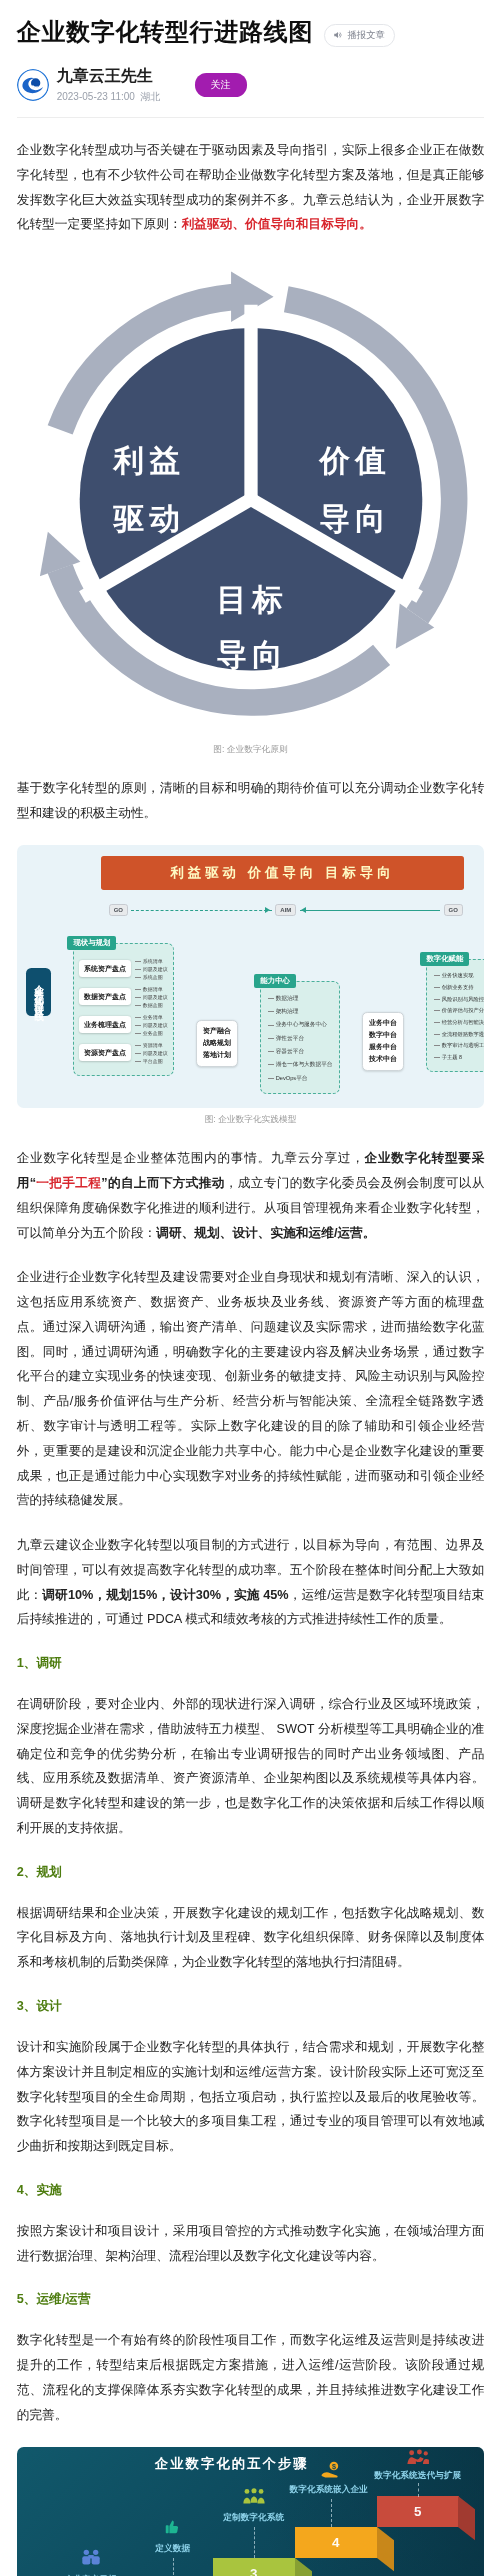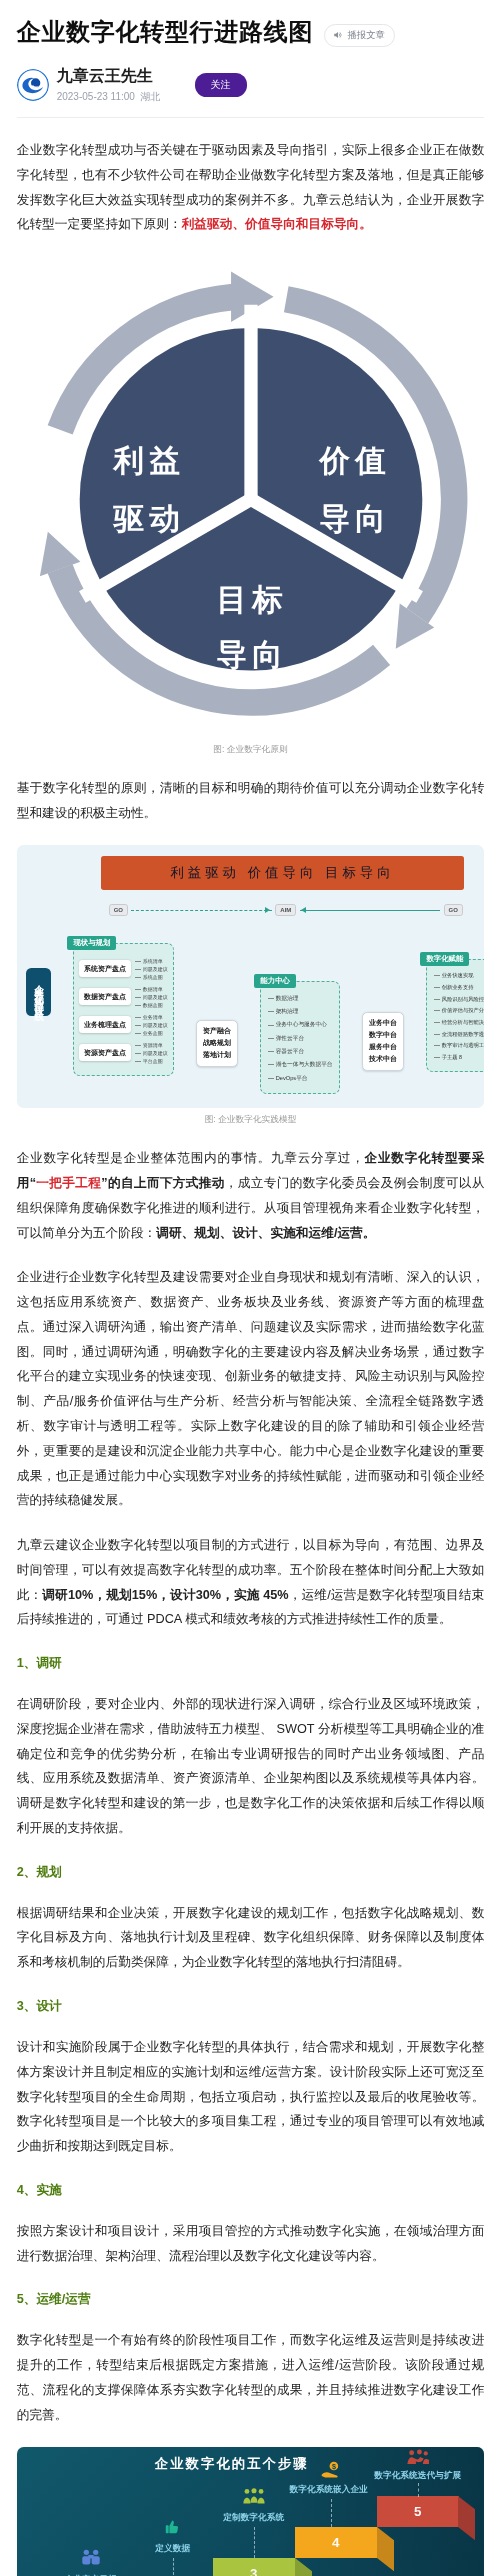--- a/index.html
+++ b/index.html
@@ -9,33 +9,33 @@
   
   .title-row{display:flex;align-items:flex-end;gap:10.7px;}
   h1{margin:4px 0 0;font-size:24px;line-height:1.25;font-weight:700;color:#0f0f0f;letter-spacing:0.7px;white-space:nowrap;}
   .broadcast{display:flex;align-items:center;gap:4px;border:0.7px solid #e4e6ea;border-radius:11.4px;padding:4px 8.7px;color:#7f838f;font-size:9.4px;margin-top:6.7px;cursor:pointer;white-space:nowrap;}
   .author-row{display:flex;align-items:center;margin-top:18.7px;}
   .avatar{width:32px;height:32px;border-radius:50%;overflow:hidden;flex:0 0 auto;}
   .author-meta{margin-left:8px;}
   .author-name{font-size:16px;font-weight:700;color:#1f1f1f;}
   .author-sub{font-size:10px;color:#9aa0ab;margin-top:2.7px;}
   .author-sub span{margin-right:5.3px;}
-  .follow{margin-left:29px;background:#4c1d95;color:#fff;border:none;border-radius:11.4px;padding:5.3px 16px;font-size:10px;font-weight:500;cursor:pointer;font-family:Liberation Serif, serif;}
+  .follow{margin-left:29px;background:#a21caf;color:#fff;border:none;border-radius:11.4px;padding:5.3px 16px;font-size:10px;font-weight:500;cursor:pointer;font-family:Liberation Serif, serif;}
   .divider{border:none;border-top:0.7px solid #ededed;margin:13.4px 0 0;}
   
   .para{font-size:12.7px;line-height:1.95;color:#232323;margin:20px 0;text-align:justify;}
   .red{color:#d8272e;font-weight:700;}
   .b{font-weight:700;}
   .sec-h{font-size:12.7px;font-weight:700;color:#4d7c0f;margin:23px 0 4px;}
   .caption{text-align:center;color:#9b9b9b;font-size:8.7px;margin:6.7px 0 17.4px;}
   
   .figure{text-align:center;margin:16px 0 0;}
   
   .fc-card{background:#e9f3f8;border-radius:6.7px;margin-top:4px;padding-bottom:13.4px;overflow:hidden;}
-  .fc-banner{margin:10.7px 20px 0 84px;background:#cf5329;color:#0f172a;font-size:13.4px;font-weight:400;letter-spacing:4px;text-align:center;padding:8px 0;border-radius:2.7px;}
+  .fc-banner{margin:10.7px 20px 0 84px;background:#cf5329;color:#fef9c3;font-size:13.4px;font-weight:700;letter-spacing:4px;text-align:center;padding:8px 0;border-radius:2.7px;}
   .fc-gorow{display:flex;align-items:center;margin:13.4px 21.4px 0 92px;height:13.4px;}
   .fc-go,.fc-aim{background:#e8eaec;border:0.7px solid #c7cbd1;border-radius:2.7px;font-size:6px;font-weight:700;color:#4a4f55;padding:2px 4px;line-height:1;}
   .fc-dash{flex:1;border-top:1.3px dashed #2aa08d;margin:0 3.3px;position:relative;}
   .fc-dash::after{content:"";position:absolute;right:-1.3px;top:-4px;border:3.3px solid transparent;border-left:5.3px solid #2aa08d;}
   .fc-solid{flex:1;border-top:1.3px solid #2aa08d;margin:0 3.3px;position:relative;}
   .fc-solid::after{content:"";position:absolute;left:-1.3px;top:-4px;border:3.3px solid transparent;border-right:5.3px solid #2aa08d;}
   .fc-row{display:flex;align-items:flex-start;gap:22px;padding:0 9.4px;margin-top:2.7px;}
   .fc-side{margin-top:48px;background:#0e4f6e;color:#fff;border-radius:5.3px;writing-mode:vertical-lr;text-orientation:upright;font-size:9.4px;font-weight:700;letter-spacing:2.7px;padding:9.4px 6px;}
   .fc-panel{position:relative;border:1.3px dashed #4aaf9b;background:#d9efeb;border-radius:6.7px;padding:8px 5.3px 5.3px;}
   .fc-tag{position:absolute;top:-8px;left:-6.7px;background:#28a48c;color:#fff;font-size:7.4px;font-weight:700;padding:2px 6px;border-radius:2px;white-space:nowrap;}

